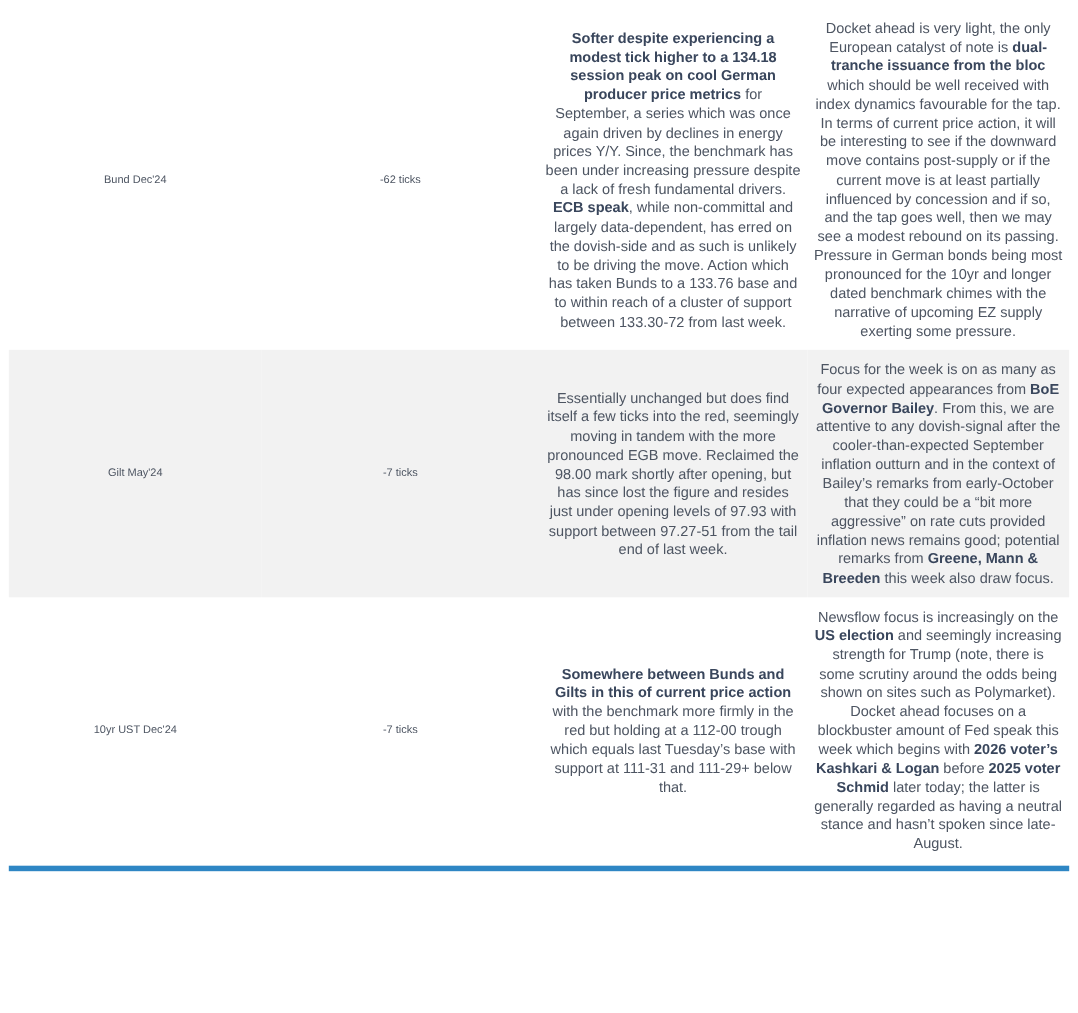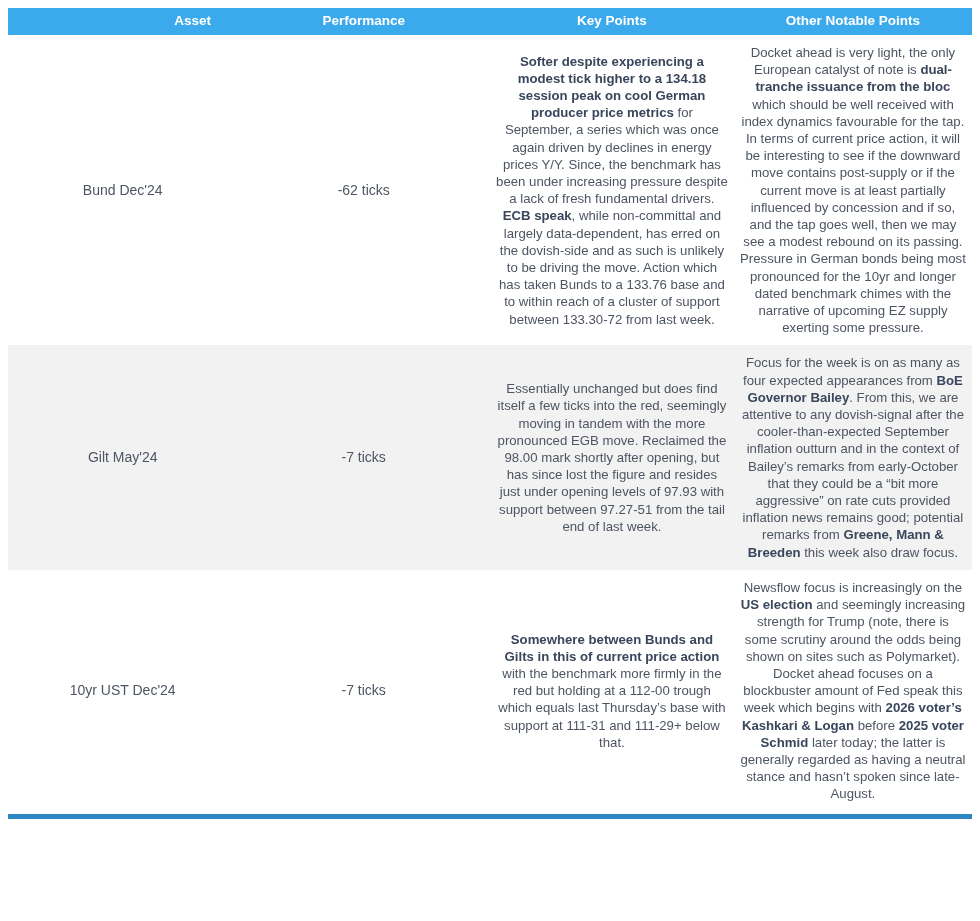--- a/index.html
+++ b/index.html
@@ -47,59 +47,53 @@
   .c4 { width: 24.7%; }
   .td {
     display: table-cell;
     vertical-align: middle;
     text-align: center;
     color: var(--body-text);
     font-size: 13.2px;
     line-height: 17.2px;
     padding: 9px 6px;
   }
-  .td.plain { font-size: 14px; }
+  .td.plain { font-size: 10px; }
   .tr.alt .td { background: var(--row-alt-bg); }
   .b {
     font-weight: bold;
     color: var(--bold-text);
   }
   .bottom-bar {
     width: 964px;
     height: 5px;
     margin: 2px 0 0 0;
     background: var(--bottom-bar);
   }
 </style>
 </head>
 <body>
 
 <div class="page">
   <div class="tbl">
-    <div class="tr">
-      <div class="th c1">Asset</div>
-      <div class="th c2">Performance</div>
-      <div class="th c3">Key Points</div>
-      <div class="th c4">Other Notable Points</div>
-    </div>
     <div id="tbody">
         <div class="tr">
           <div class="td c1 plain">Bund Dec'24</div>
           <div class="td c2 plain">-62 ticks</div>
           <div class="td c3"><span class="b">Softer despite experiencing a modest tick higher to a 134.18 session peak on cool German producer price metrics</span><span> for September, a series which was once again driven by declines in energy prices Y/Y. Since, the benchmark has been under increasing pressure despite a lack of fresh fundamental drivers. </span><span class="b">ECB speak</span><span>, while non-committal and largely data-dependent, has erred on the dovish-side and as such is unlikely to be driving the move. Action which has taken Bunds to a 133.76 base and to within reach of a cluster of support between 133.30-72 from last week.</span></div>
           <div class="td c4"><span>Docket ahead is very light, the only European catalyst of note is </span><span class="b">dual-tranche issuance from the bloc</span><span> which should be well received with index dynamics favourable for the tap. In terms of current price action, it will be interesting to see if the downward move contains post-supply or if the current move is at least partially influenced by concession and if so, and the tap goes well, then we may see a modest rebound on its passing. Pressure in German bonds being most pronounced for the 10yr and longer dated benchmark chimes with the narrative of upcoming EZ supply exerting some pressure.</span></div>
         </div>
         <div class="tr alt">
           <div class="td c1 plain">Gilt May'24</div>
           <div class="td c2 plain">-7 ticks</div>
           <div class="td c3"><span>Essentially unchanged but does find itself a few ticks into the red, seemingly moving in tandem with the more pronounced EGB move. Reclaimed the 98.00 mark shortly after opening, but has since lost the figure and resides just under opening levels of 97.93 with support between 97.27-51 from the tail end of last week.</span></div>
           <div class="td c4"><span>Focus for the week is on as many as four expected appearances from </span><span class="b">BoE Governor Bailey</span><span>. From this, we are attentive to any dovish-signal after the cooler-than-expected September inflation outturn and in the context of Bailey’s remarks from early-October that they could be a “bit more aggressive” on rate cuts provided inflation news remains good; potential remarks from </span><span class="b">Greene, Mann &amp; Breeden</span><span> this week also draw focus.</span></div>
         </div>
         <div class="tr">
           <div class="td c1 plain">10yr UST Dec'24</div>
           <div class="td c2 plain">-7 ticks</div>
-          <div class="td c3"><span class="b">Somewhere between Bunds and Gilts in this of current price action</span><span> with the benchmark more firmly in the red but holding at a 112-00 trough which equals last Thursday’s base with support at 111-31 and 111-29+ below that.</span></div>
+          <div class="td c3"><span class="b">Somewhere between Bunds and Gilts in this of current price action</span><span> with the benchmark more firmly in the red but holding at a 112-00 trough which equals last Tuesday’s base with support at 111-31 and 111-29+ below that.</span></div>
           <div class="td c4"><span>Newsflow focus is increasingly on the </span><span class="b">US election</span><span> and seemingly increasing strength for Trump (note, there is some scrutiny around the odds being shown on sites such as Polymarket). Docket ahead focuses on a blockbuster amount of Fed speak this week which begins with </span><span class="b">2026 voter’s Kashkari &amp; Logan</span><span> before </span><span class="b">2025 voter Schmid</span><span> later today; the latter is generally regarded as having a neutral stance and hasn’t spoken since late-August.</span></div>
         </div>
       </div>
   </div>
   <div class="bottom-bar"></div>
 </div>
 
 </body></html>

